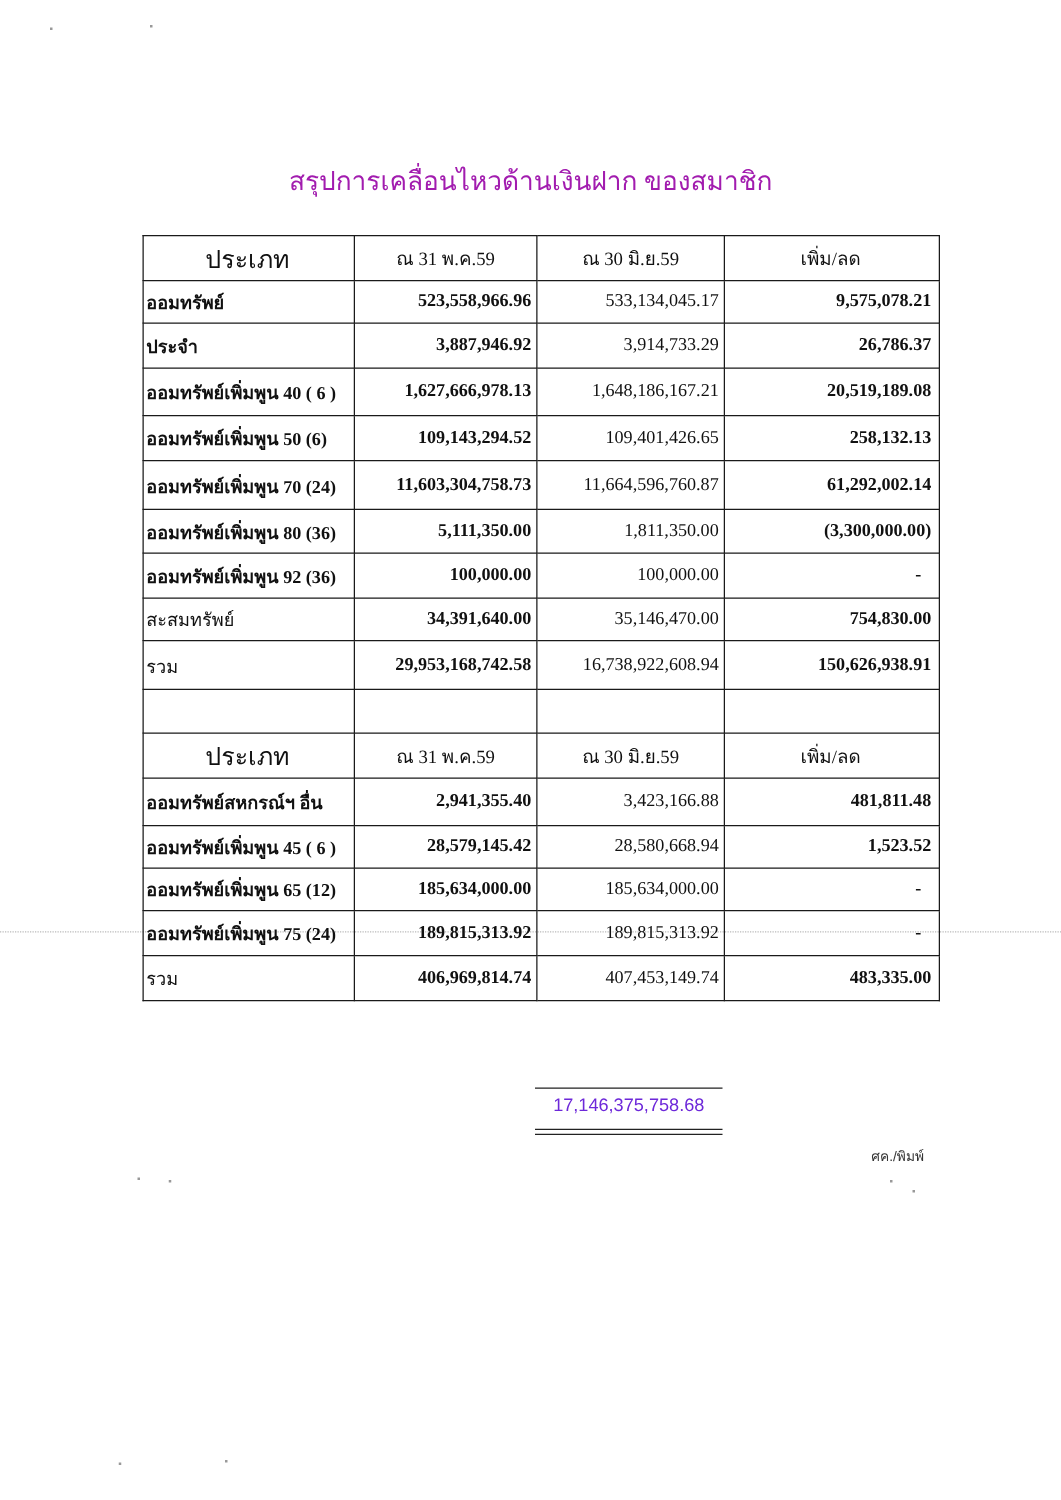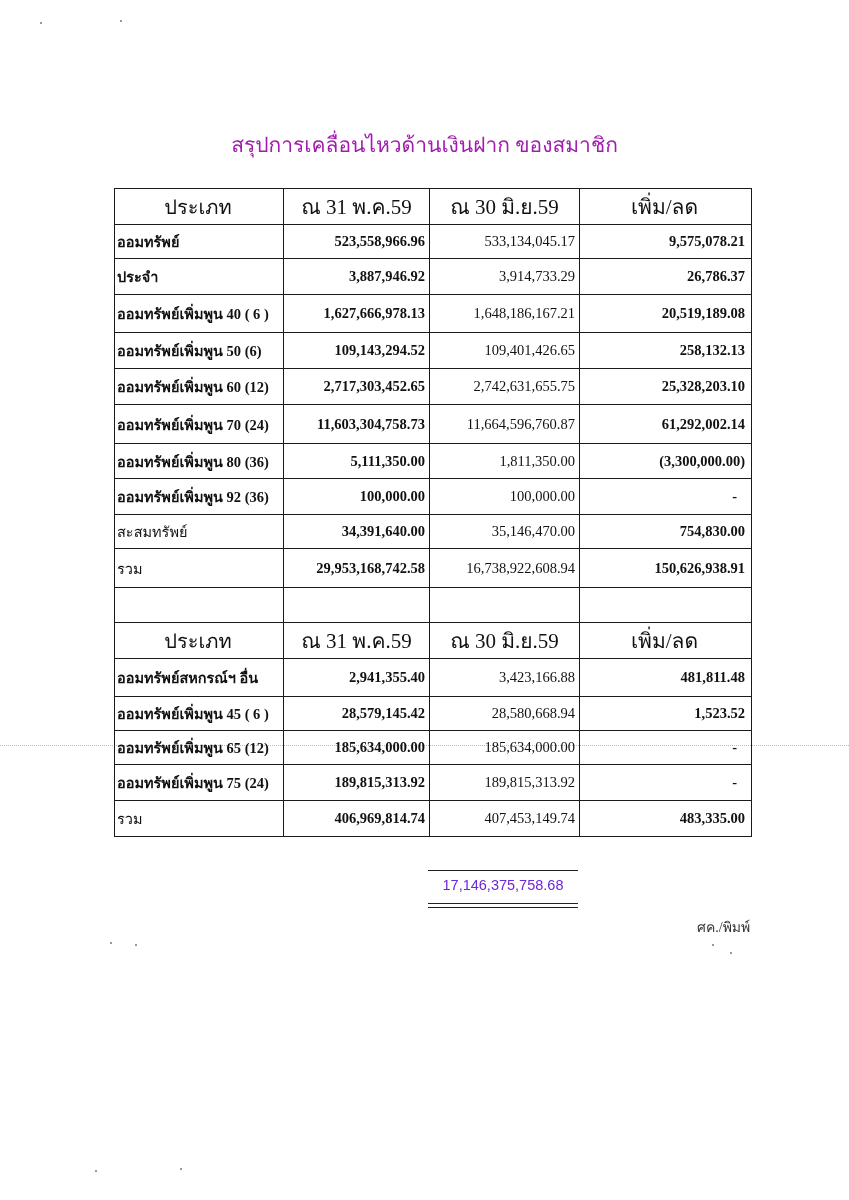--- a/index.html
+++ b/index.html
@@ -16,39 +16,39 @@
     font-family: "Liberation Serif", "DejaVu Serif", serif;
   }
   .tbl td {
     border: 1.5px solid #1a1a1a; padding: 0 4px; font-size: 14.5px; white-space: nowrap;
     vertical-align: middle;
   }
   .tbl .c0 { width: 162px; text-align: left; font-weight: bold; padding-left: 2px; }
   .tbl .c1 { width: 137px; text-align: right; font-weight: bold; }
   .tbl .c2 { width: 141px; text-align: right; font-weight: normal; }
   .tbl .c3 { width: 153px; text-align: right; font-weight: bold; padding-right: 6px; }
-  .tbl tr.hdr td { text-align: center; font-weight: normal; font-size: 21px; }
+  .tbl tr.hdr td { text-align: center; font-weight: normal; font-size: 15px; }
   .tbl tr.hdr td.c0 { font-size: 20px; }
   .tbl td.plain { font-weight: normal; }
   .dash { text-align: right; padding-right: 14px !important; }
   .grand {
     position: absolute; left: 428px; width: 150px; top: 870px;
     border-top: 1.5px solid #222;
   }
   .grand-val {
     position: absolute; left: 428px; width: 150px; top: 877px; text-align: center;
     font-family: "Liberation Sans", "DejaVu Sans", sans-serif; font-size: 14.5px; color: #6d28d9;
   }
   .grand-dbl {
     position: absolute; left: 428px; width: 150px; top: 903px; height: 3px;
     border-top: 1.5px solid #222; border-bottom: 1.5px solid #222;
   }
   .note {
-    position: absolute; left: 697px; top: 916px; font-family: Liberation Serif, serif;
-    font-size: 14px; color: #333;
+    position: absolute; left: 697px; top: 916px; font-family: Liberation Sans, sans-serif;
+    font-size: 11px; color: #333;
   }
   .scan-dots {
     position: absolute; left: 0; width: 849px; top: 745px; border-top: 1px dotted #bbb;
   }
   .speck { position: absolute; width: 2px; height: 2px; background: #999; }
 </style>
 </head>
 <body>
 
 <div class="page-title">สรุปการเคลื่อนไหวด้านเงินฝาก ของสมาชิก</div>
@@ -79,26 +79,20 @@
     <td class="c0">ออมทรัพย์เพิ่มพูน 40 ( 6 )</td>
     <td class="c1">1,627,666,978.13</td>
     <td class="c2">1,648,186,167.21</td>
     <td class="c3">20,519,189.08</td>
   </tr>
   <tr style="height:36px;">
     <td class="c0">ออมทรัพย์เพิ่มพูน 50 (6)</td>
     <td class="c1">109,143,294.52</td>
     <td class="c2">109,401,426.65</td>
     <td class="c3">258,132.13</td>
-  </tr>
-  <tr style="height:36px;">
-    <td class="c0">ออมทรัพย์เพิ่มพูน 60  (12)</td>
-    <td class="c1">2,717,303,452.65</td>
-    <td class="c2">2,742,631,655.75</td>
-    <td class="c3">25,328,203.10</td>
   </tr>
   <tr style="height:39px;">
     <td class="c0">ออมทรัพย์เพิ่มพูน 70 (24)</td>
     <td class="c1">11,603,304,758.73</td>
     <td class="c2">11,664,596,760.87</td>
     <td class="c3">61,292,002.14</td>
   </tr>
   <tr style="height:35px;">
     <td class="c0">ออมทรัพย์เพิ่มพูน 80 (36)</td>
     <td class="c1">5,111,350.00</td>

